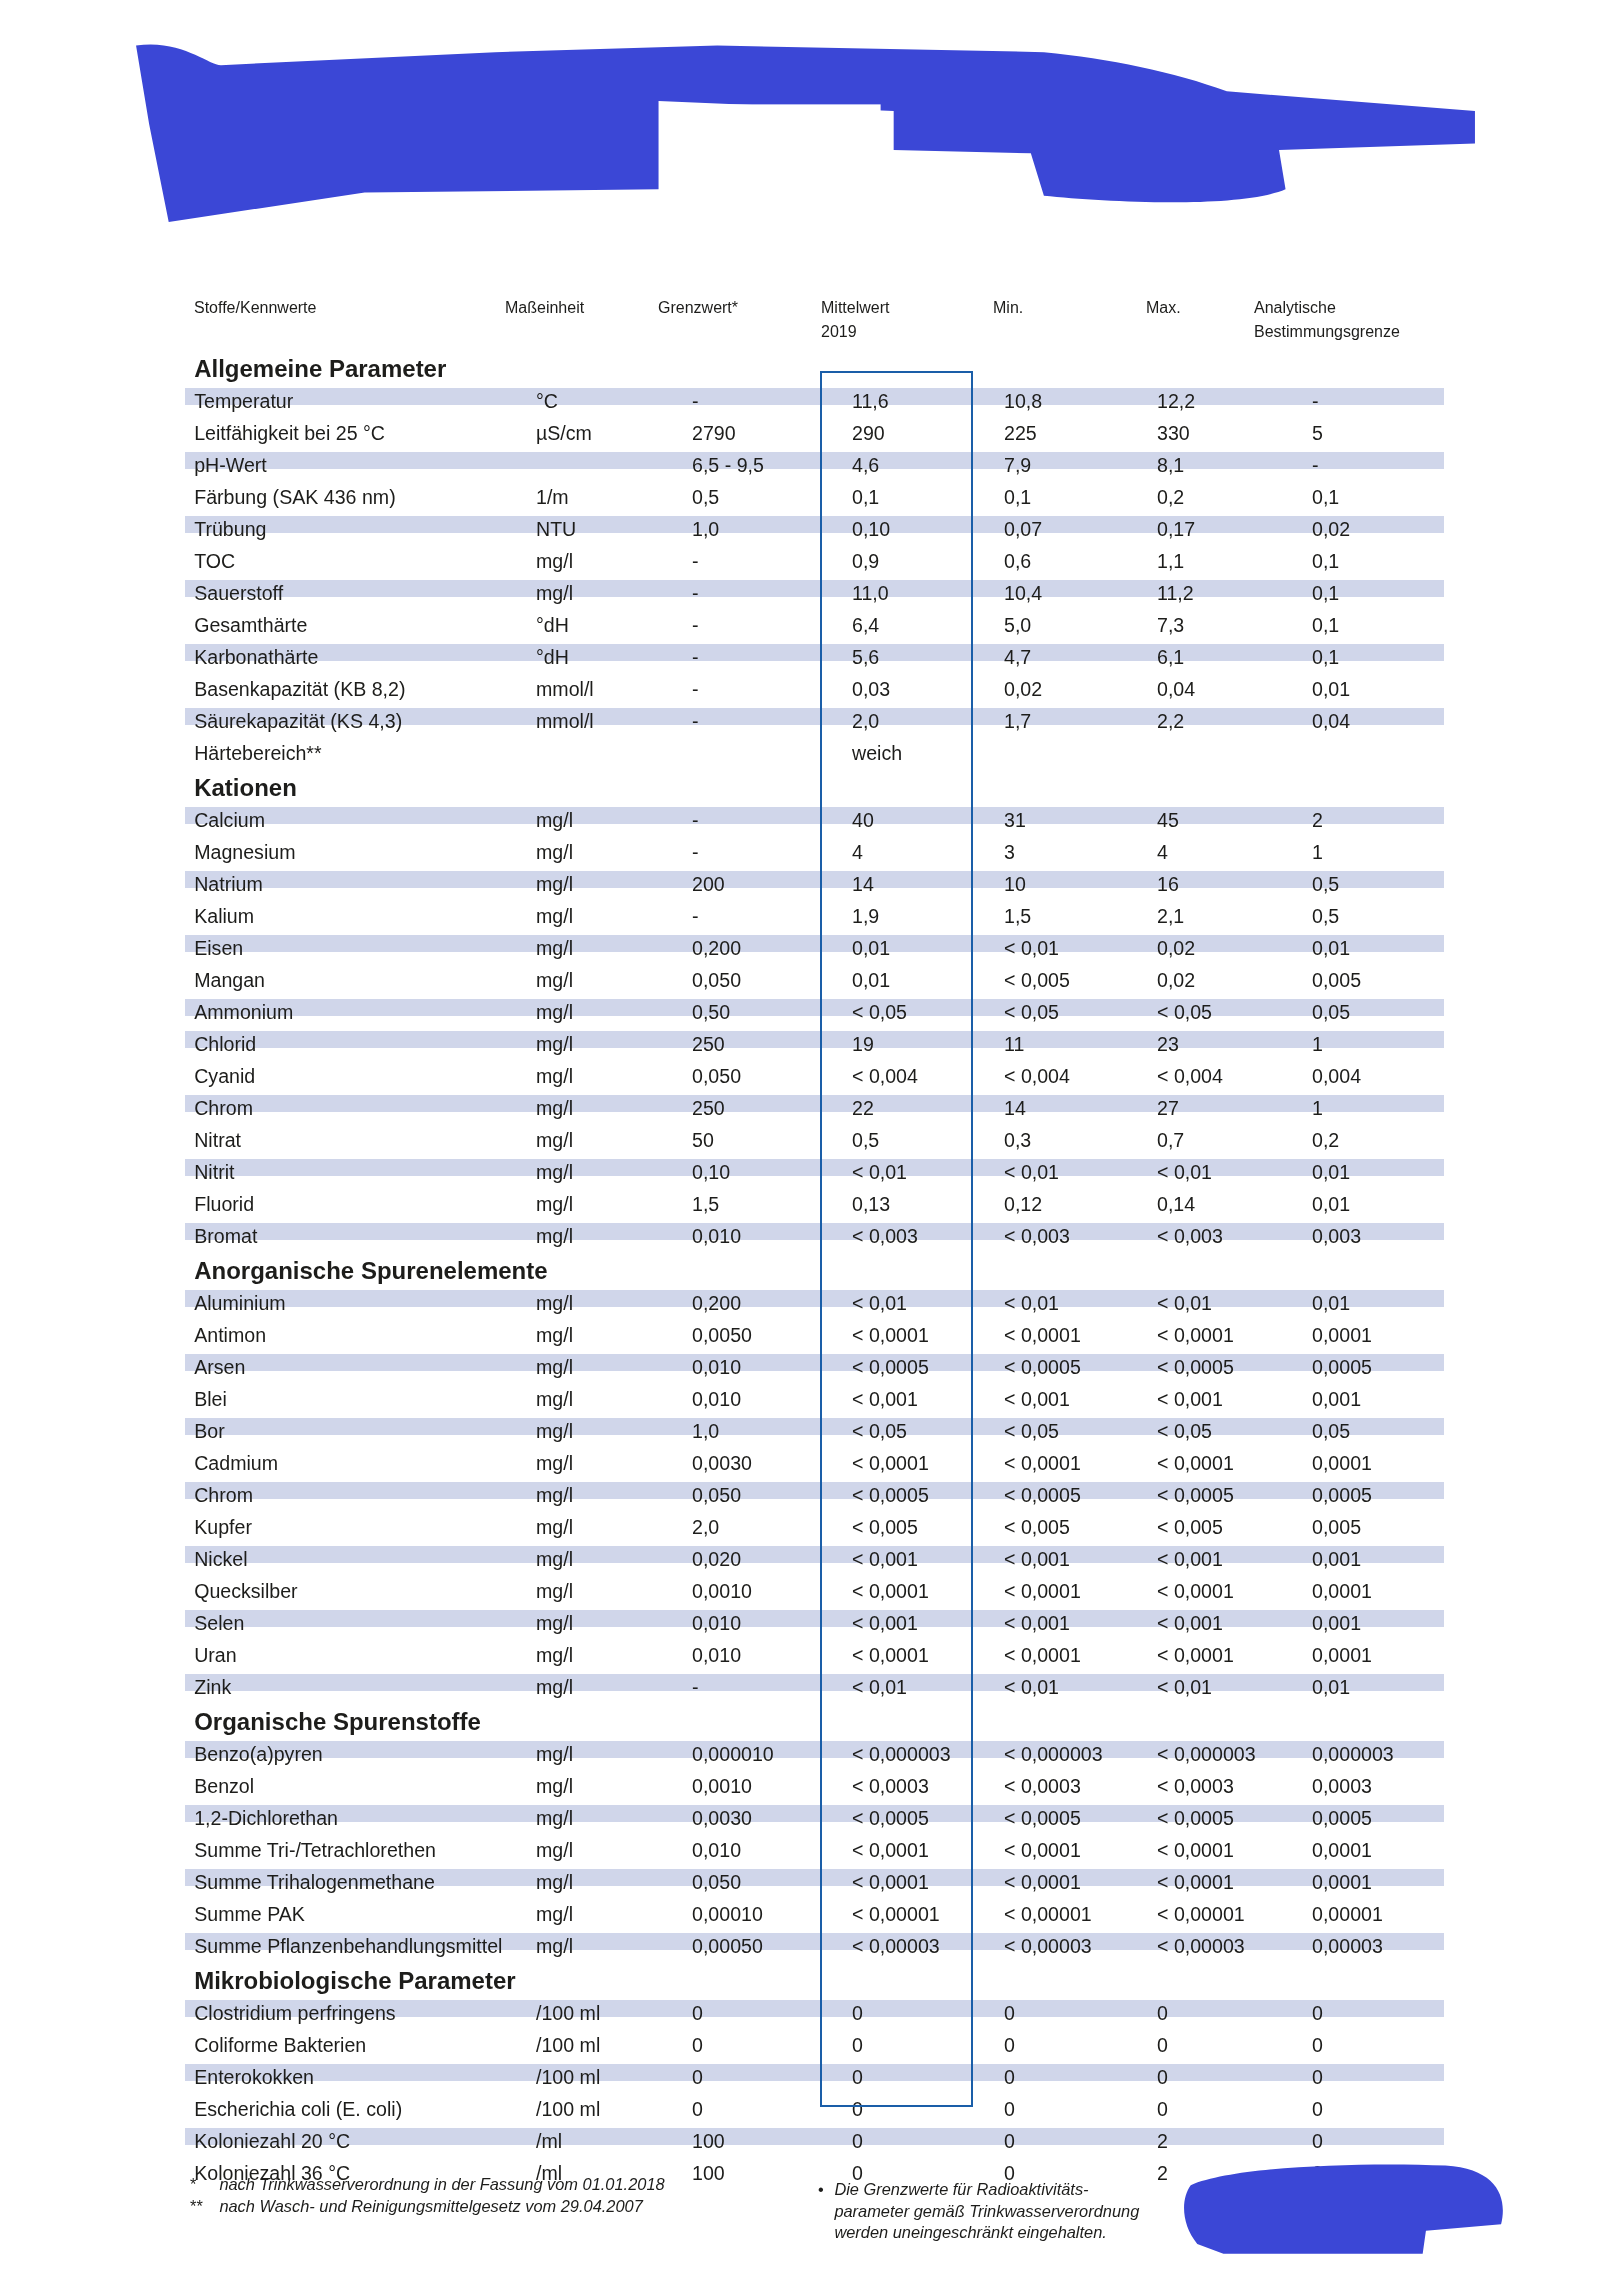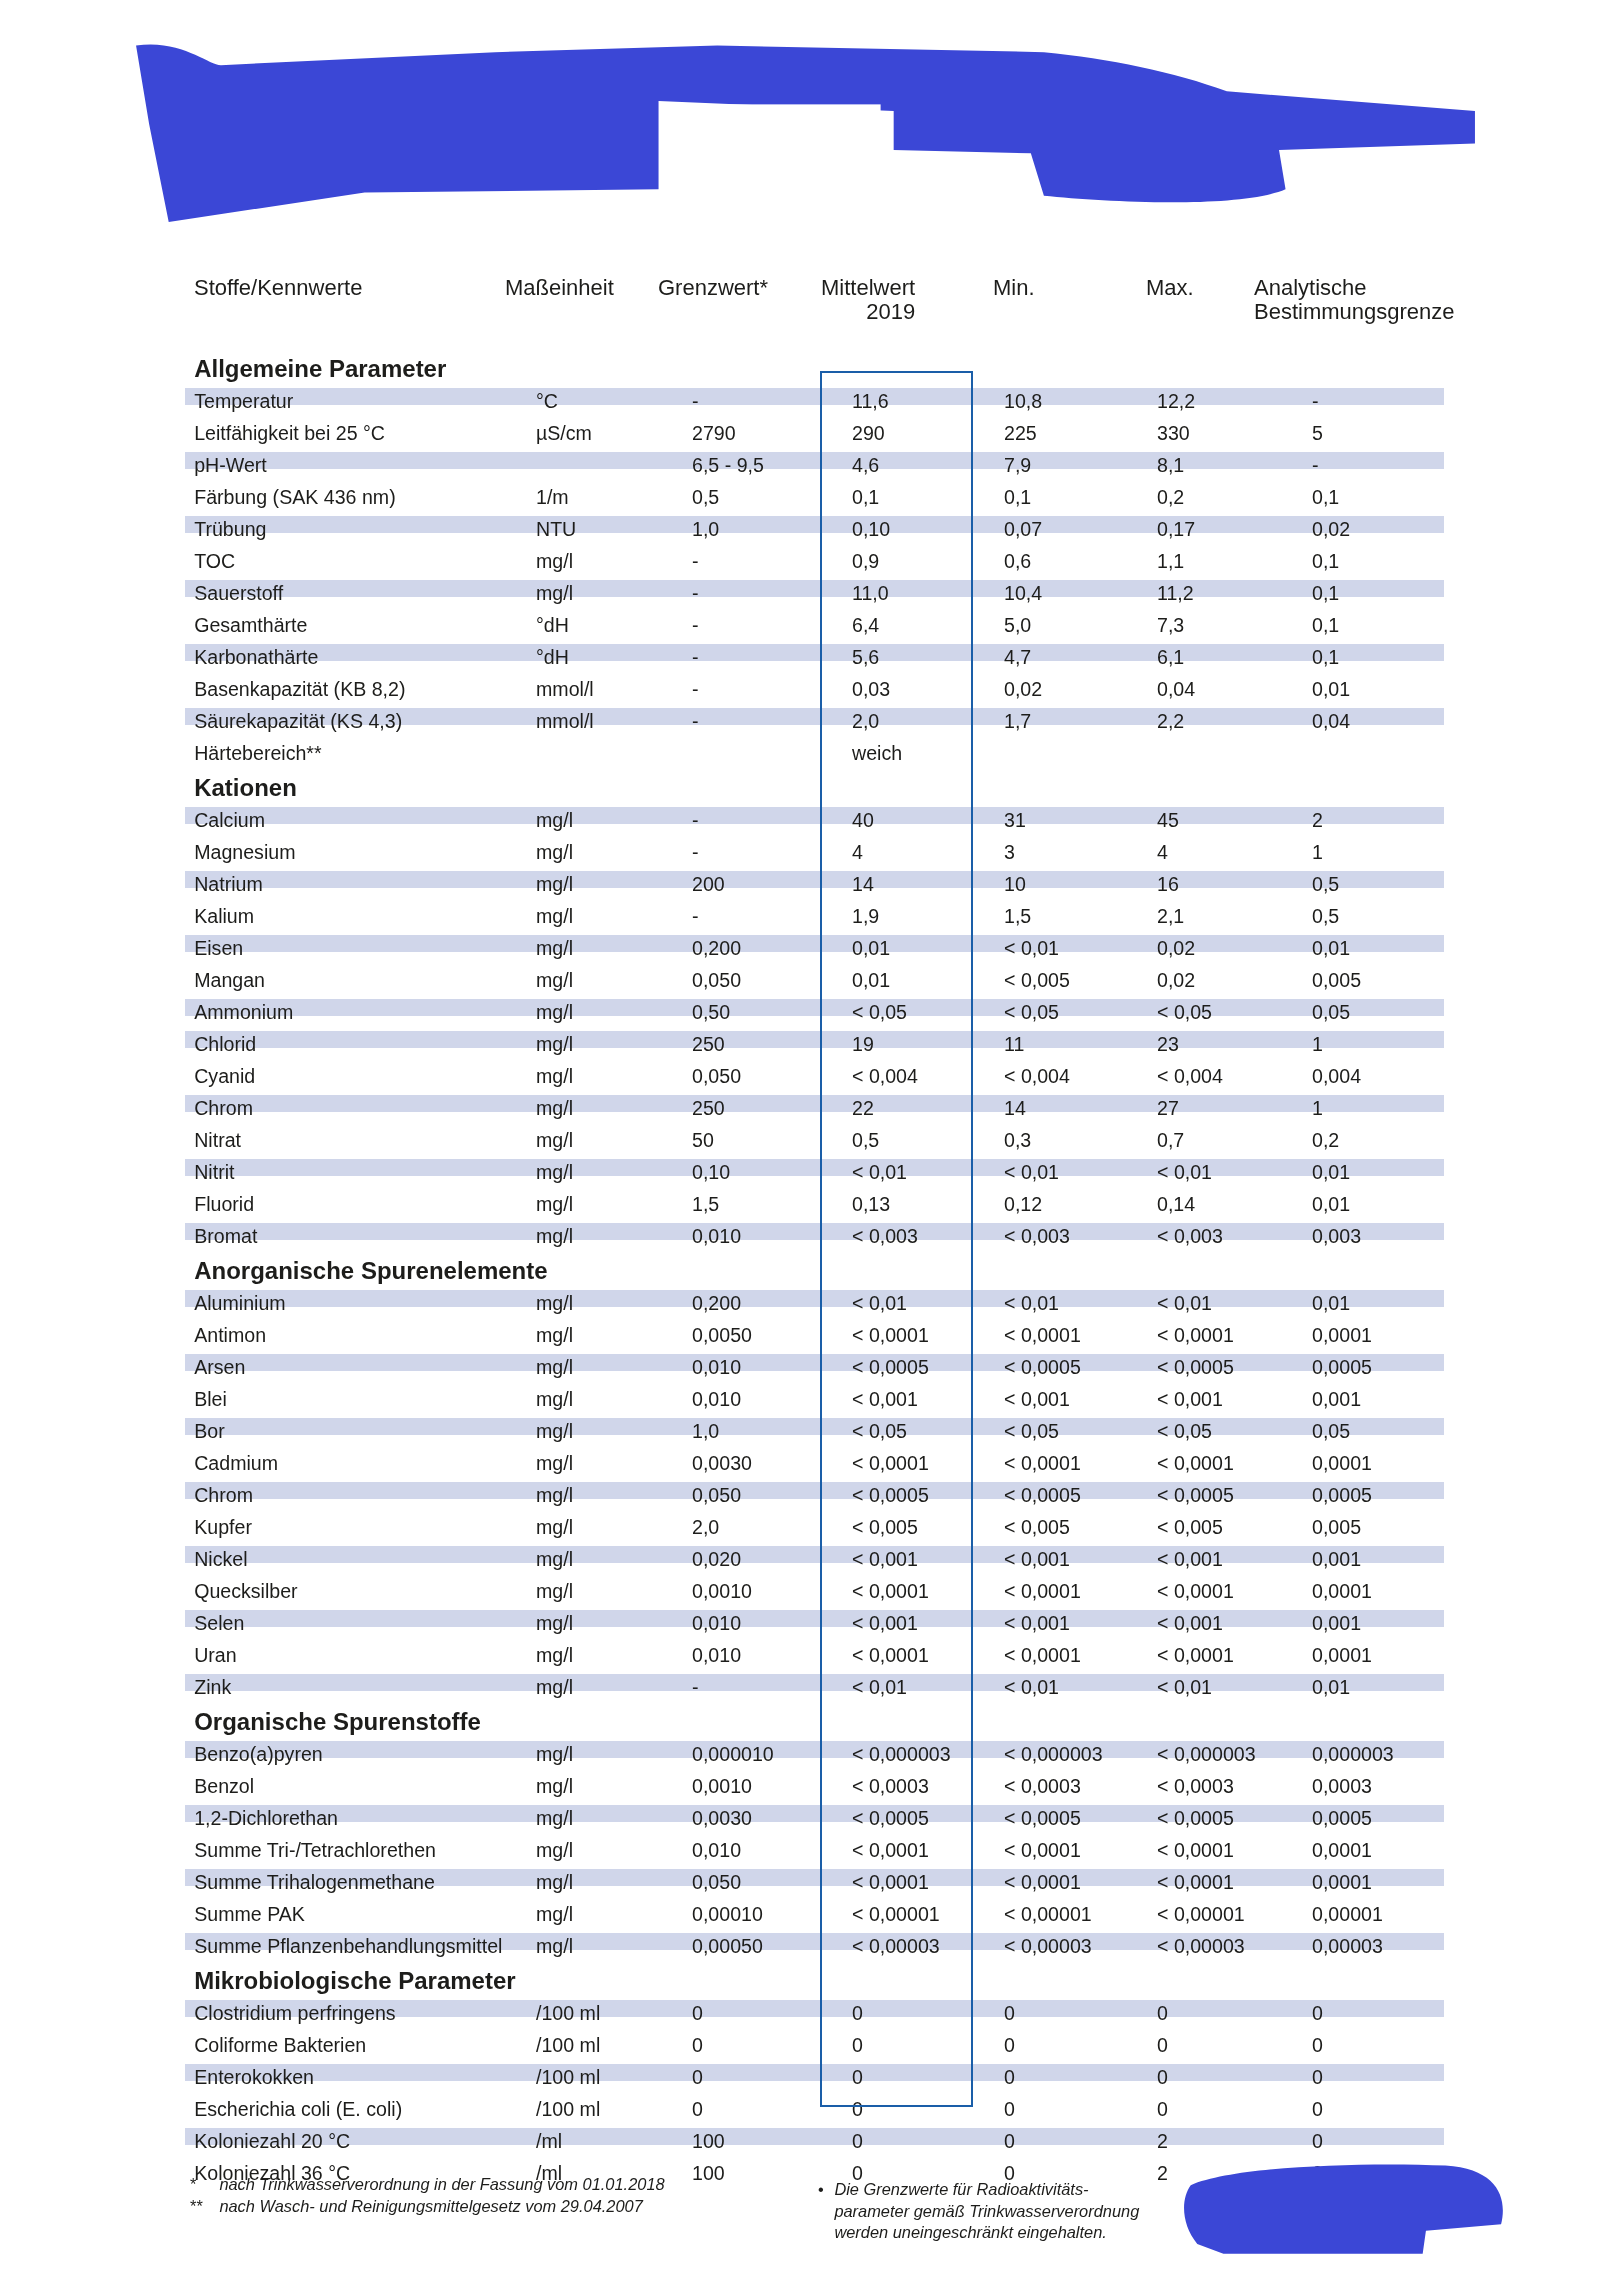--- a/index.html
+++ b/index.html
@@ -1,20 +1,20 @@
 <!DOCTYPE html>
 <html style="font-size:10.5px"><head>
 <meta charset="utf-8">
 <style>
   html, body { margin: 0; padding: 0; background: #ffffff; }
   body { width: 1623px; height: 2295px; position: relative; overflow: hidden;
          font-family: "Liberation Sans", "DejaVu Sans", sans-serif; color: #1d1d1b; }
   .redaction-top { position: absolute; left: 128px; top: 26px; width: 1355px; height: 209px; }
   .redaction-bottom { position: absolute; left: 1171px; top: 2159px; width: 340px; height: 98px; }
-  .header-row { position: absolute; top: 276px; left: 0; width: 1623px; height: 59px; font-size: 22px; line-height: 23.6px; }
+  .header-row { position: absolute; top: 296px; left: 0; width: 1623px; height: 59px; font-size: 16px; line-height: 23.6px; }
   .header-row .hc { position: absolute; top: 0; }
   .table { position: absolute; left: 185px; top: 353px; width: 1259px; }
   .section { height: 35px; position: relative; }
   .section span { position: absolute; left: 9.2px; bottom: 5.2px; font-weight: bold; font-size: 24px; }
   .row { height: 17px; margin-bottom: 15px; position: relative; font-size: 19.6px; line-height: 27px; }
   .row.shade { background: #d0d6ea; }
   .cell { position: absolute; top: 0; white-space: nowrap; }
   .c0 { left: 9.2px; } .c1 { left: 351px; } .c2 { left: 507px; } .c3 { left: 667px; }
   .c4 { left: 819px; } .c5 { left: 972px; } .c6 { left: 1127px; }
   .mittel-box { position: absolute; left: 820px; top: 371px; width: 149px; height: 1732px;
@@ -30,21 +30,21 @@
 
 <svg class="redaction-top" viewBox="0 0 2070 320">
   <path d="M10 30 C 80 20, 120 60, 140 60 L 560 40 L 900 30 L 1400 40 C 1500 50, 1600 70, 1680 100 L 2060 130 L 2060 180 L 1760 190 L 1770 250 C 1700 280, 1500 270, 1400 260 L 1380 195 L 1170 190 L 1170 130 L 810 115 L 810 250 L 360 255 L 60 300 L 30 150 Z" fill="#3b47d6"></path>
   <rect x="820" y="120" width="330" height="20" fill="#ffffff"></rect>
 </svg>
 
 <div class="header-row">
   <div class="hc" style="left:194px">Stoffe/Kennwerte</div>
   <div class="hc" style="left:505px">Maßeinheit</div>
   <div class="hc" style="left:658px">Grenzwert*</div>
-  <div class="hc" style="left:821px; white-space:pre; text-align:right">Mittelwert
+  <div class="hc" style="left:821px; white-space:pre; text-align:left">Mittelwert
 2019</div>
   <div class="hc" style="left:993px">Min.</div>
   <div class="hc" style="left:1146px">Max.</div>
   <div class="hc" style="left:1254px; white-space:pre">Analytische
 Bestimmungsgrenze</div>
 </div>
 
 <div class="table" id="table">
     <div class="section">
       <span>Allgemeine Parameter</span>

